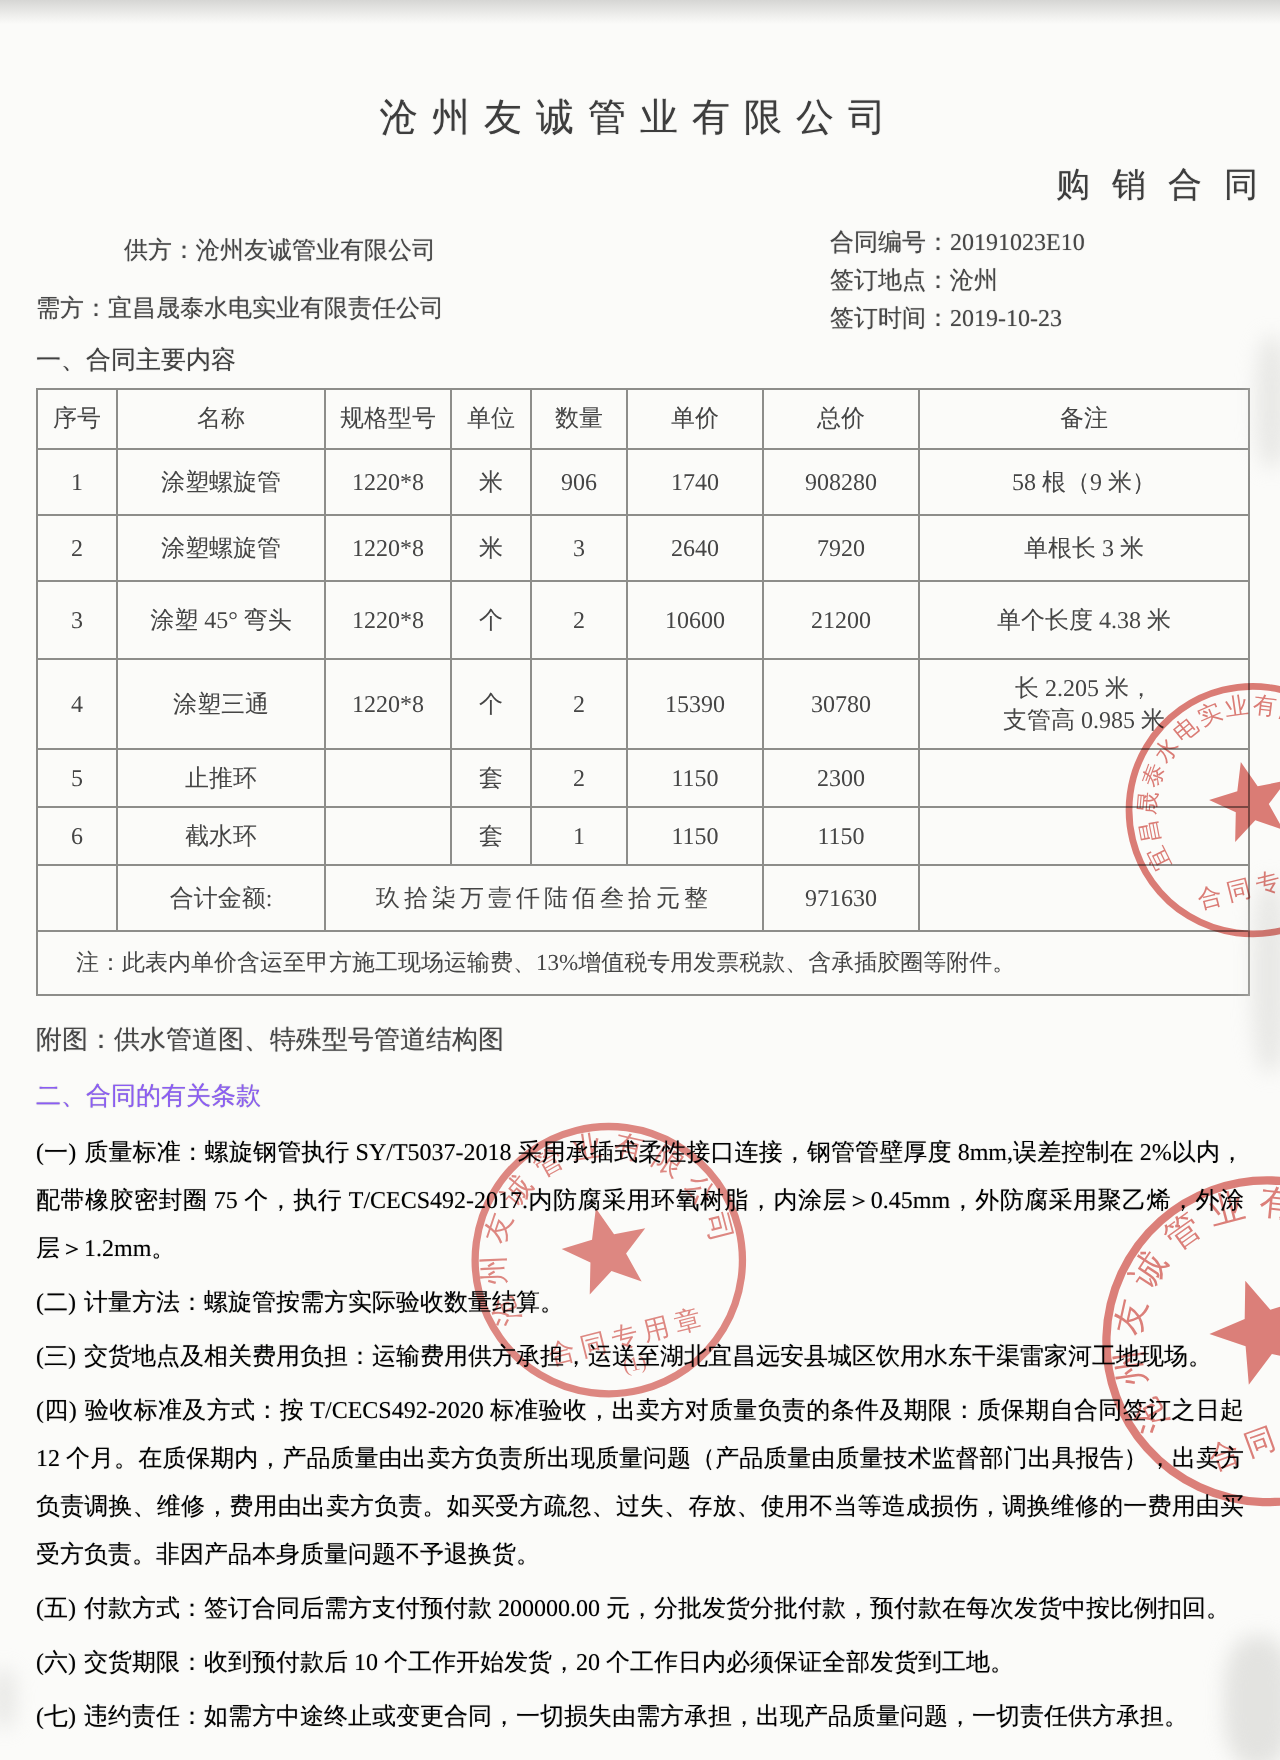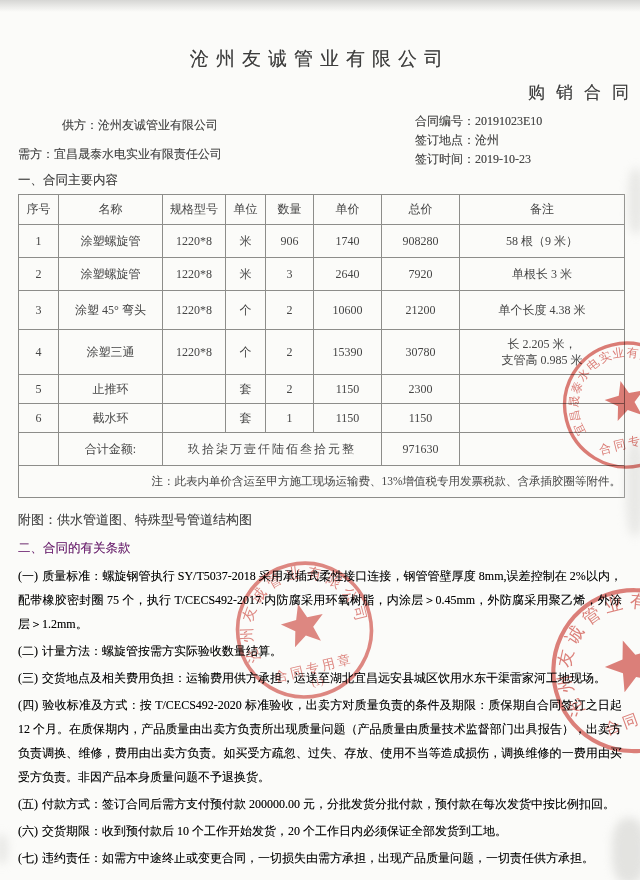--- a/index.html
+++ b/index.html
@@ -29,23 +29,23 @@
   th,td{border:1px solid #8d8d8a;font-size:12px;font-weight:normal;text-align:center;
         color:#454545;padding:1px 3px;overflow:hidden;}
   th{height:27px;}
   td.remark{white-space:pre-line;line-height:1.35;}
   tr.r-std td{height:30px;}
   tr.r-tall td{height:36px;}
   tr.r-taller td{height:42px;}
   tr.r-short td{height:26px;}
   tr.total-row td{height:30px;font-family:Liberation Serif, serif;}
   td.words{letter-spacing:2px;}
-  td.note-cell{text-align:right;font-size:11.5px;height:29px;padding-left:6px;}
+  td.note-cell{text-align:left;font-size:11.5px;height:29px;padding-left:19px;}
   .attach{margin:13px 18px 0;font-size:13px;}
-  .sec2{margin:11px 18px 0;font-size:12.5px;color:#701a75;}
+  .sec2{margin:11px 18px 0;font-size:12.5px;color:#8b5cf6;}
   .clauses{margin:7px 18px 0;}
   .clause{margin:0 0 3px;font-size:12px;line-height:24px;text-align:justify;color:#000000;}
   .cno{margin-right:4px;}
   
   .stamp{position:absolute;mix-blend-mode:multiply;opacity:.62;}
   .stamp svg{overflow:visible;}
   .stamp-seller-center{left:224px;top:549px;transform:rotate(-14deg);}
   .stamp-seller-right{left:537px;top:573px;transform:rotate(-20deg);opacity:.66;}
   .stamp-buyer{left:552px;top:330px;transform:rotate(-14deg);opacity:.68;}
   .stamp text,.stamp textPath{font-family:"Liberation Serif","DejaVu Serif",serif;}

